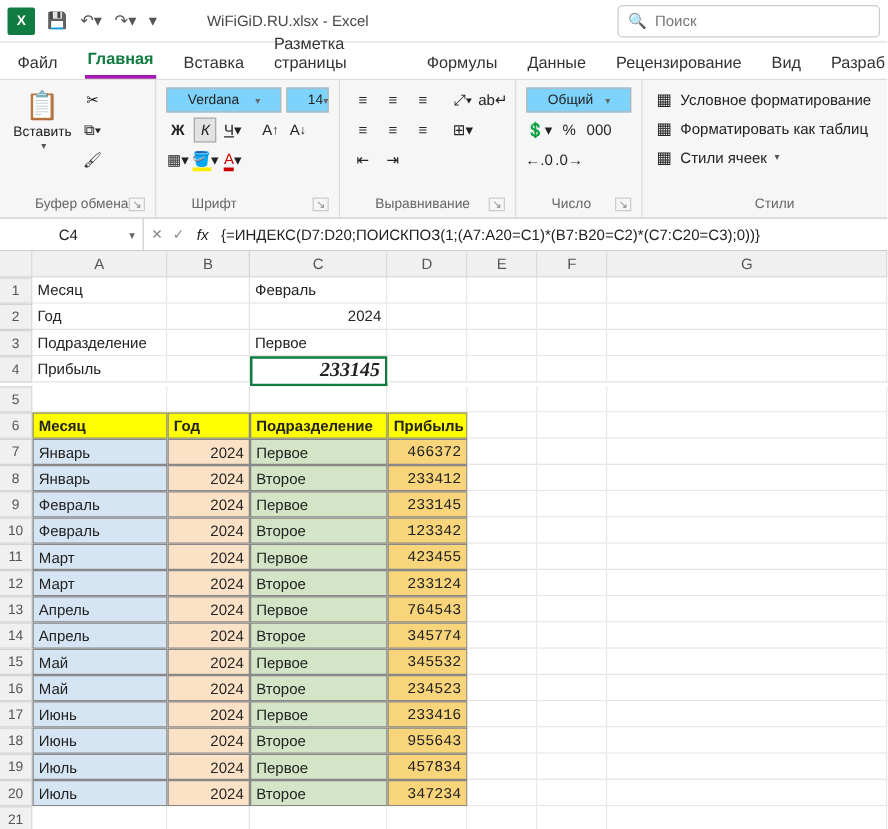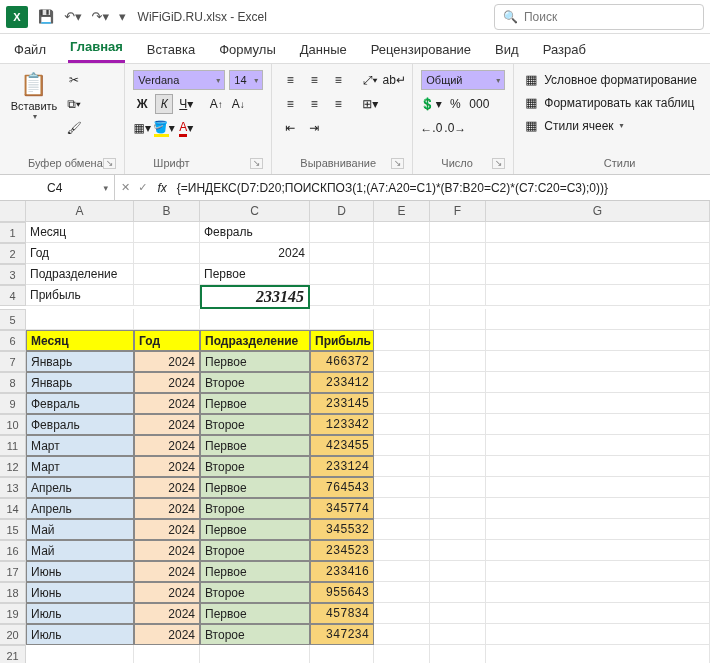--- a/index.html
+++ b/index.html
@@ -2,41 +2,41 @@
 <html><head>
 <meta charset="utf-8">
 <style>
 * { box-sizing: border-box; margin: 0; padding: 0; font-family: "Segoe UI", Tahoma, sans-serif; }
 body { background: #fff; font-size: 12px; color: #222; width: 710px; }
 
 
 .titlebar { height: 34px; background: #fff; display: flex; align-items: center; border-bottom: 1px solid #ddd; padding-left: 6px; }
 .titlebar .app-icon { width: 22px; height: 22px; background: #107c41; display: flex; align-items: center; justify-content: center; color: #fff; font-size: 11px; font-weight: bold; border-radius: 2px; }
 .titlebar .t-icon { margin-left: 10px; font-size: 13px; color: #555; }
-.titlebar .doc-title { margin-left: 12px; font-size: 12px; color: #444; }
+.titlebar .doc-title { margin-left: 40px; font-size: 12px; color: #444; }
 .titlebar .search-box { margin-left: auto; margin-right: 6px; width: 210px; height: 26px; border: 1px solid #ccc; border-radius: 4px; display: flex; align-items: center; padding: 0 8px; color: #777; font-size: 12px; }
 .titlebar .search-box .mag { margin-right: 6px; }
 
 
 .menutabs { height: 30px; display: flex; align-items: flex-end; padding-left: 12px; gap: 20px; border-bottom: 1px solid #ddd; font-size: 13px; }
 .menutabs .tab { padding: 6px 2px; cursor: pointer; color: #333; }
 .menutabs .tab.active { color: #107c41; font-weight: 600; border-bottom: 3px solid #a21caf; }
 
 
 .ribbon { display: flex; border-bottom: 1px solid #ccc; background: #f6f6f6; }
 .group { border-right: 1px solid #ddd; padding: 6px 8px 2px 8px; display: flex; flex-direction: column; }
 .group-content { display: flex; gap: 4px; align-items: flex-start; min-height: 84px; }
 .group-label-row { display: flex; align-items: center; justify-content: space-between; font-size: 11px; color: #666; height: 18px; padding-left: 20px; }
 .group-label-row .exp { font-size: 9px; color: #888; border: 1px solid #ccc; padding: 0 2px; line-height: 9px; }
 .btn-lg { display: flex; flex-direction: column; align-items: center; width: 52px; font-size: 11px; padding: 2px; }
 .btn-lg .ic { font-size: 22px; margin-bottom: 2px; }
 .stack { display: flex; flex-direction: column; gap: 4px; }
 .row { display: flex; gap: 4px; align-items: center; }
 .mini-btn { width: 20px; height: 20px; display: flex; align-items: center; justify-content: center; font-size: 12px; border: 1px solid transparent; }
-.select { height: 20px; border: 1px solid #b6b6b6; background: #c4b5fd; display: flex; align-items: center; justify-content: space-between; padding: 0 4px; font-size: 11px; }
+.select { height: 20px; border: 1px solid #b6b6b6; background: #7dd3fc; display: flex; align-items: center; justify-content: space-between; padding: 0 16px; font-size: 11px; }
 .font-btn { width: 18px; height: 20px; display: flex; align-items: center; justify-content: center; font-size: 12px; }
 .active-fmt { background: #e2e2e2; border: 1px solid #aaa; }
 .arrow { font-size: 8px; color: #555; margin-left: 2px; }
 .drop-icon { font-size: 8px; color: #666; }
 .styles-row { display: flex; align-items: center; gap: 4px; font-size: 12px; padding: 2px 0; }
 .styles-row .ic { width: 18px; text-align: center; font-size: 13px; }
 
 
 .formula-bar { display: flex; align-items: center; height: 26px; border-bottom: 1px solid #ccc; padding-left: 41px; }
 .name-box { width: 74px; border-right: 1px solid #ccc; height: 100%; display: flex; align-items: center; padding: 0 6px; font-size: 12px; }
@@ -73,20 +73,21 @@
   <div class="search-box">
     <span class="mag">🔍</span>
     <span>Поиск</span>
   </div>
 </div>
 
 <div class="menutabs">
   <div class="tab">Файл</div>
   <div class="tab active">Главная</div>
   <div class="tab">Вставка</div>
+  <div class="tab">Разметка страницы</div>
   <div class="tab">Формулы</div>
   <div class="tab">Данные</div>
   <div class="tab">Рецензирование</div>
   <div class="tab">Вид</div>
   <div class="tab">Разраб</div>
 </div>
 
 <div class="ribbon">
 
   <div class="group">

